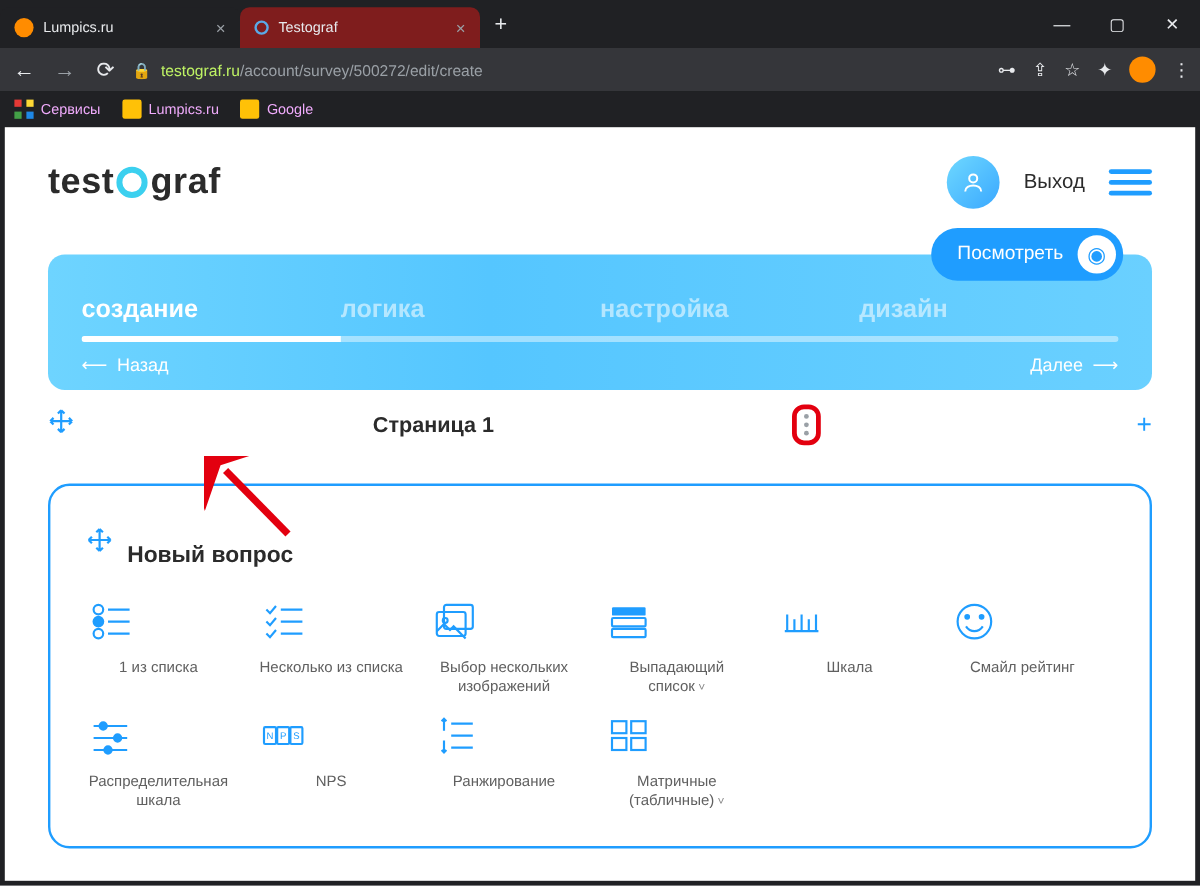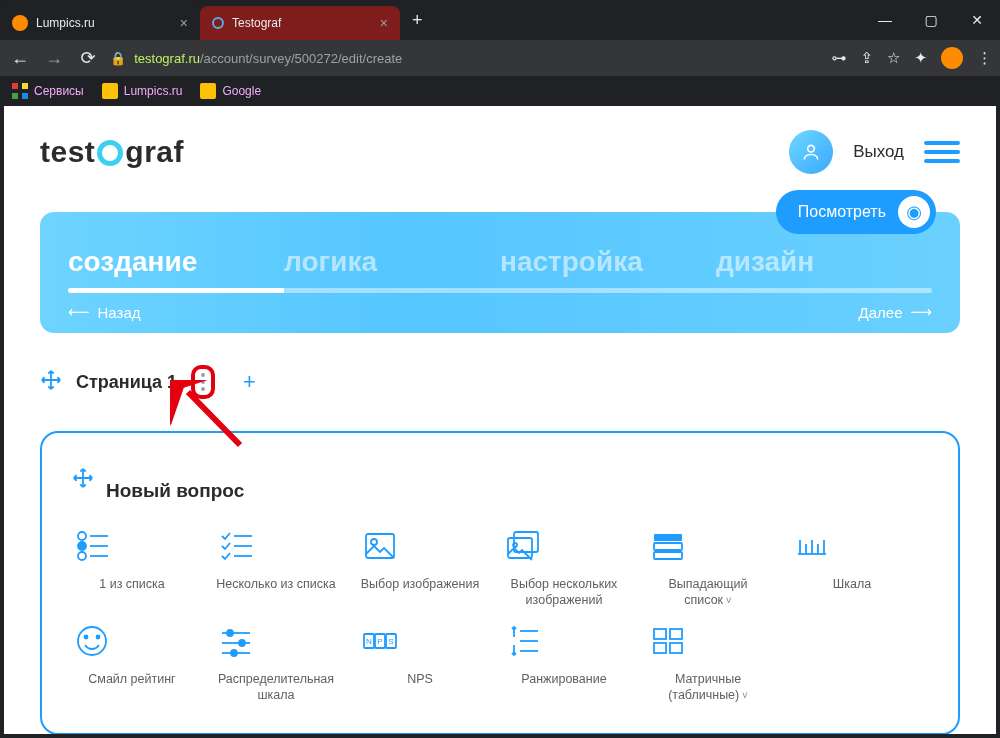--- a/index.html
+++ b/index.html
@@ -51,29 +51,29 @@
 .exit-link { color:#2b2b2b; font-size:17px; cursor:pointer; }
 .hamburger { display:flex; flex-direction:column; gap:5px; cursor:pointer; }
 .hamburger span { width:36px; height:4px; background:#1f9dff; border-radius:2px; }
 
 
 .banner-wrap { position:relative; margin:14px 36px 0; }
 .banner { border-radius:14px; background:linear-gradient(90deg,#6ed4ff 0%,#55c6ff 40%,#6ad0ff 100%); padding:34px 28px 12px; position:relative; overflow:hidden; }
 .preview-btn { position:absolute; top:-22px; right:24px; background:#1f9dff; color:#fff; border-radius:24px; height:44px; padding:0 50px 0 22px; display:flex; align-items:center; font-size:16px; font-weight:500; cursor:pointer; z-index:2; }
 .preview-btn .eye { position:absolute; right:6px; top:6px; width:32px; height:32px; border-radius:50%; background:#fff; color:#1f9dff; display:flex; align-items:center; justify-content:center; font-size:18px; }
 .steps { display:flex; gap:0; }
-.step { flex:1; color:rgba(255,255,255,.55); font-size:28px; font-weight:700; }
+.step { flex:1; color:rgba(255,255,255,.55); font-size:21px; font-weight:700; }
 .step.active { color:#fff; }
 .progress { height:5px; background:rgba(255,255,255,.45); border-radius:3px; margin-top:10px; overflow:hidden; }
 .progress-fill { height:100%; width:25%; background:#fff; }
 .banner-nav { display:flex; justify-content:space-between; color:#fff; font-size:15px; margin-top:10px; }
 .bn { display:flex; align-items:center; gap:8px; cursor:pointer; }
 
 
-.page-row { display:flex; align-items:center; gap:14px; padding:32px 36px 10px; }
+.page-row { display:flex; align-items:center; gap:14px; padding:12px 36px 10px;justify-content:space-between; }
 .drag-ico { color:#1f9dff; font-size:20px; }
 .page-title { font-size:18px; font-weight:700; color:#2b2b2b; }
 .dots-box { border:4px solid #e3000f; border-radius:10px; padding:4px 6px; display:flex; flex-direction:column; gap:3px; align-items:center; }
 .dots-box span { width:4px; height:4px; background:#9aa0a6; border-radius:50%; }
 .plus-ico { color:#1f9dff; font-size:22px; font-weight:300; margin-left:14px; cursor:pointer; }
 
 
 .arrow { position:absolute; top:380px; left:170px; width:80px; height:70px; pointer-events:none; z-index:5; }
 
 
@@ -234,30 +234,20 @@
                 <line x1="18" y1="10" x2="36" y2="10"></line>
                 <path d="M6 20l3 3 5-6"></path>
                 <line x1="18" y1="20" x2="36" y2="20"></line>
                 <path d="M6 30l3 3 5-6"></path>
                 <line x1="18" y1="30" x2="36" y2="30"></line>
               </svg>
             </span>
         <span class="qt-label">Несколько из списка</span>
       </div>
 
-      <div class="qt">
-        <span class="qt-ico">
-              <svg viewBox="0 0 40 40">
-                <rect x="6" y="8" width="28" height="24" rx="2"></rect>
-                <circle cx="14" cy="16" r="3"></circle>
-                <path d="M6 28l8-8 6 6 4-4 10 10"></path>
-              </svg>
-            </span>
-        <span class="qt-label">Выбор изображения</span>
-      </div>
 
       <div class="qt">
         <span class="qt-ico">
               <svg viewBox="0 0 40 40">
                 <rect x="10" y="6" width="24" height="20" rx="2"></rect>
                 <rect x="4" y="12" width="24" height="20" rx="2"></rect>
                 <circle cx="11" cy="19" r="2"></circle>
                 <path d="M4 28l6-6 5 5 3-3 10 10"></path>
               </svg>
             </span>

